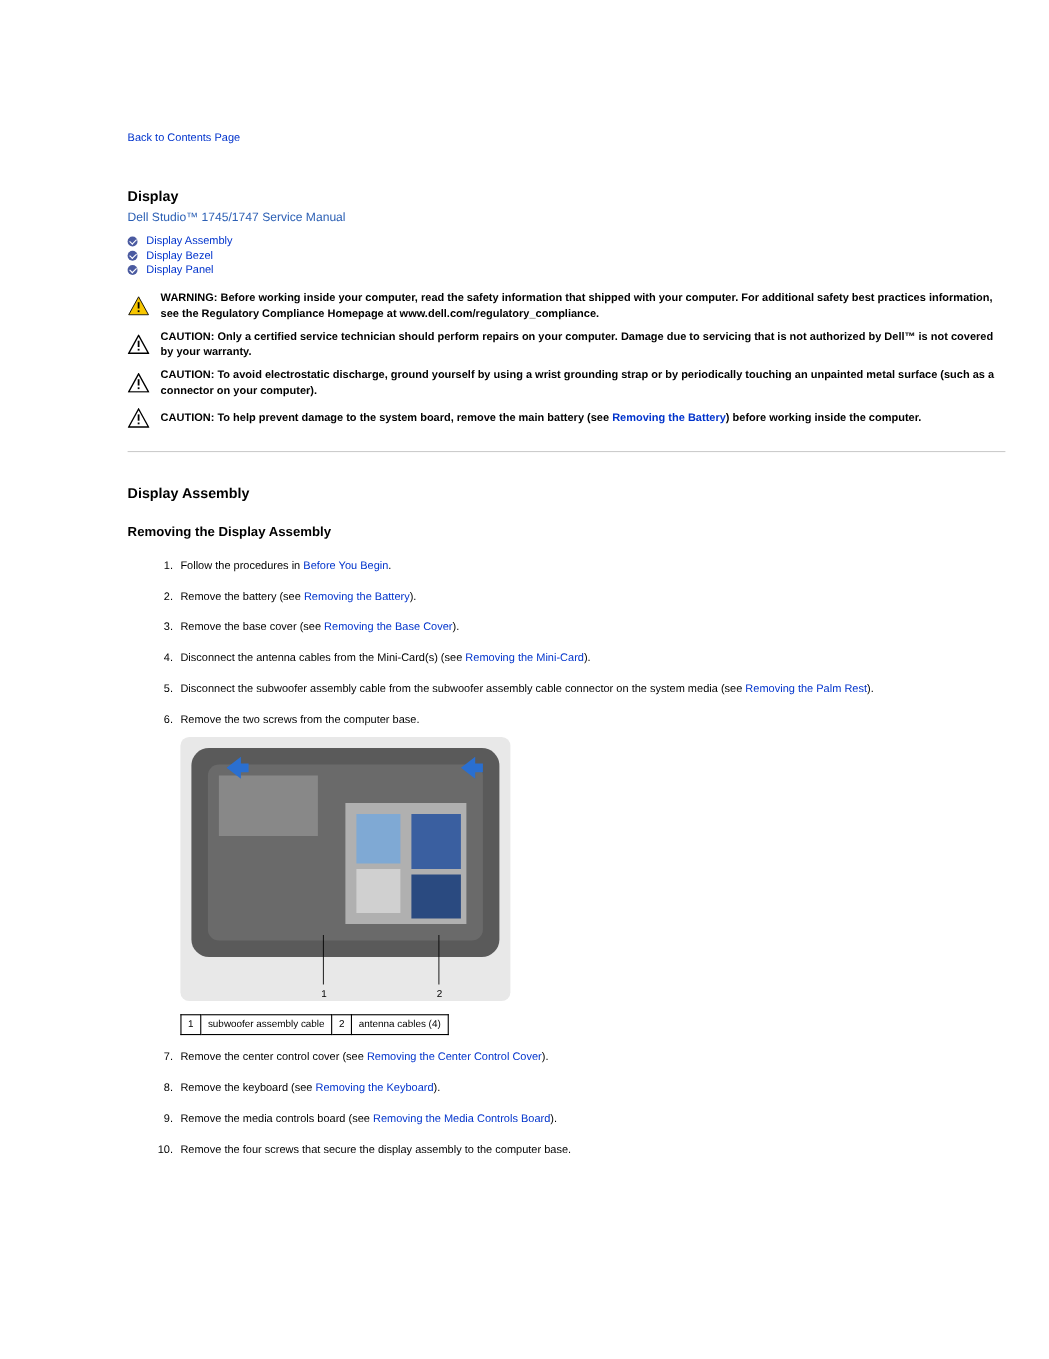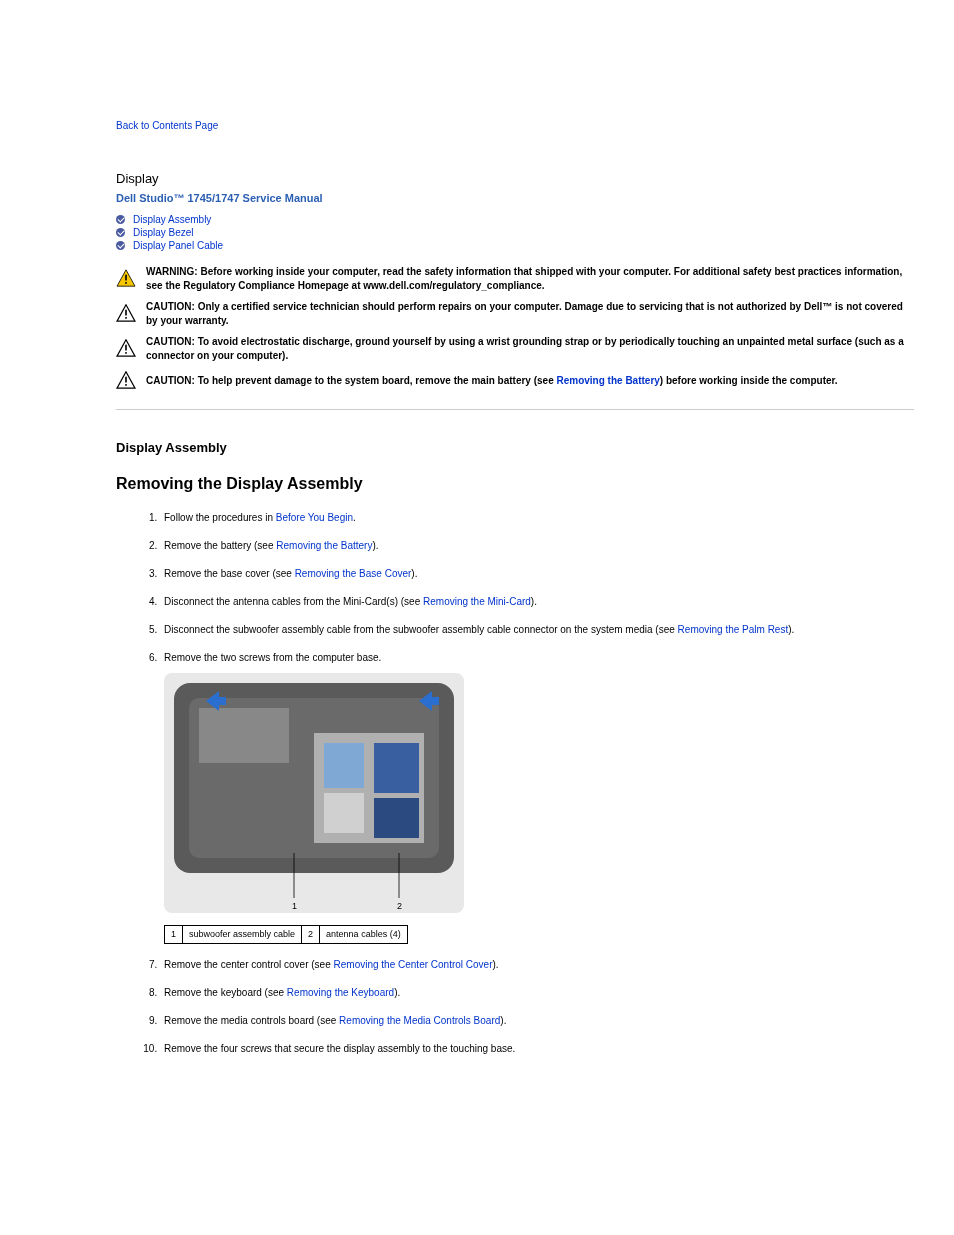--- a/index.html
+++ b/index.html
@@ -9,22 +9,22 @@
     color: #000;
     background: #fff;
     width: 954px;
     padding: 0;
   }
   .page { padding: 0 30px; }
   a { color: #0033cc; }
   .back-link { margin: 120px 0 40px 86px; font-size: 10px; }
   .content { margin-left: 86px; margin-right: 10px; }
   .section-title-row { margin-bottom: 6px; }
-  .section-title { font-size: 13px; font-weight: normal; }
-  .manual-title { color: #2b5fb4; font-weight: bold; font-size: 11px; margin-bottom: 10px; }
+  .section-title { font-size: 13px; font-weight: bold; }
+  .manual-title { color: #2b5fb4; font-weight: normal; font-size: 11px; margin-bottom: 10px; }
   .toc { list-style: none; margin-bottom: 14px; }
   .toc li { margin: 2px 0; display: flex; align-items: center; }
   .bullet-icon { width: 9px; height: 9px; border-radius: 50%; background: #4a5aa0; margin-right: 8px; position: relative; flex-shrink: 0; }
   .bullet-icon::after { content: ""; position: absolute; top: 1px; left: 3px; width: 3px; height: 5px; border-right: 1.5px solid #fff; border-bottom: 1.5px solid #fff; transform: rotate(45deg); }
   .notice { display: flex; margin: 8px 0; align-items: center; }
   .notice-icon { width: 22px; flex-shrink: 0; margin-right: 8px; margin-top: 1px; }
   .notice-text { font-size: 10px; font-weight: bold; line-height: 1.35; }
   hr.sep { border: none; border-top: 1px solid #ccc; margin: 18px 0 30px 0; }
   .h2 { font-size: 13px; font-weight: bold; margin-bottom: 20px; }
   ol.steps { list-style: decimal; margin-left: 44px; }
@@ -52,21 +52,21 @@
       <li>
           <span class="bullet-icon"></span>
           <a>Display Assembly</a>
         </li>
       <li>
           <span class="bullet-icon"></span>
           <a>Display Bezel</a>
         </li>
       <li>
           <span class="bullet-icon"></span>
-          <a>Display Panel Cable</a>
+          <a>Display Panel</a>
         </li>
     </ul>
 
     <div class="notice">
       <span class="notice-icon">
         <svg viewBox="0 0 24 22" width="20" height="18">
             <path d="M12 1 L23 21 L1 21 Z" fill="#f7c600" stroke="#000" stroke-width="1"></path>
             <rect x="11" y="7" width="2" height="7" fill="#000"></rect>
             <rect x="11" y="16" width="2" height="2" fill="#000"></rect>
           </svg>
@@ -116,21 +116,21 @@
       <div class="notice-text">
         <span>CAUTION:</span>
         <span>To help prevent damage to the system board, remove the main battery (see </span><a>Removing the Battery</a><span>) before working inside the computer.</span>
       </div>
     </div>
 
     <hr class="sep">
 
     <div class="h2">Display Assembly</div>
 
-    <div style="font-size:16px;font-weight:bold;margin-bottom:18px;">Removing the Display Assembly</div>
+    <div style="font-size:12px;font-weight:bold;margin-bottom:18px;">Removing the Display Assembly</div>
 
     <ol class="steps">
       <li><span>Follow the procedures in </span><a>Before You Begin</a><span>.</span></li>
       <li><span>Remove the battery (see </span><a>Removing the Battery</a><span>).</span></li>
       <li><span>Remove the base cover (see </span><a>Removing the Base Cover</a><span>).</span></li>
       <li><span>Disconnect the antenna cables from the Mini-Card(s) (see </span><a>Removing the Mini-Card</a><span>).</span></li>
       <li><span>Disconnect the subwoofer assembly cable from the subwoofer assembly cable connector on the system media (see </span><a>Removing the Palm Rest</a><span>).</span></li>
       <li><span>Remove the two screws from the computer base.</span>
         <div class="figure">
           <svg viewBox="0 0 300 240" width="300" height="240">
@@ -157,16 +157,16 @@
             <td>subwoofer assembly cable</td>
             <td class="num">2</td>
             <td>antenna cables (4)</td>
           </tr>
         </tbody>
           </table>
       </li>
       <li><span>Remove the center control cover (see </span><a>Removing the Center Control Cover</a><span>).</span></li>
       <li><span>Remove the keyboard (see </span><a>Removing the Keyboard</a><span>).</span></li>
       <li><span>Remove the media controls board (see </span><a>Removing the Media Controls Board</a><span>).</span></li>
-      <li><span>Remove the four screws that secure the display assembly to the touching base.</span></li>
+      <li><span>Remove the four screws that secure the display assembly to the computer base.</span></li>
     </ol>
   </div>
 </div>
 
 </body></html>

